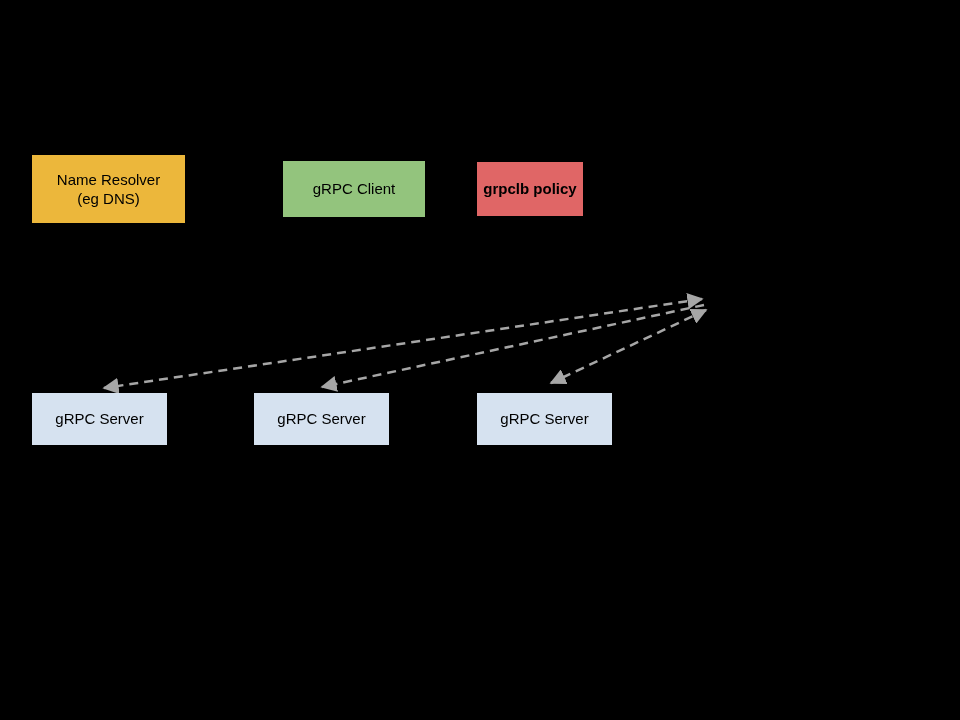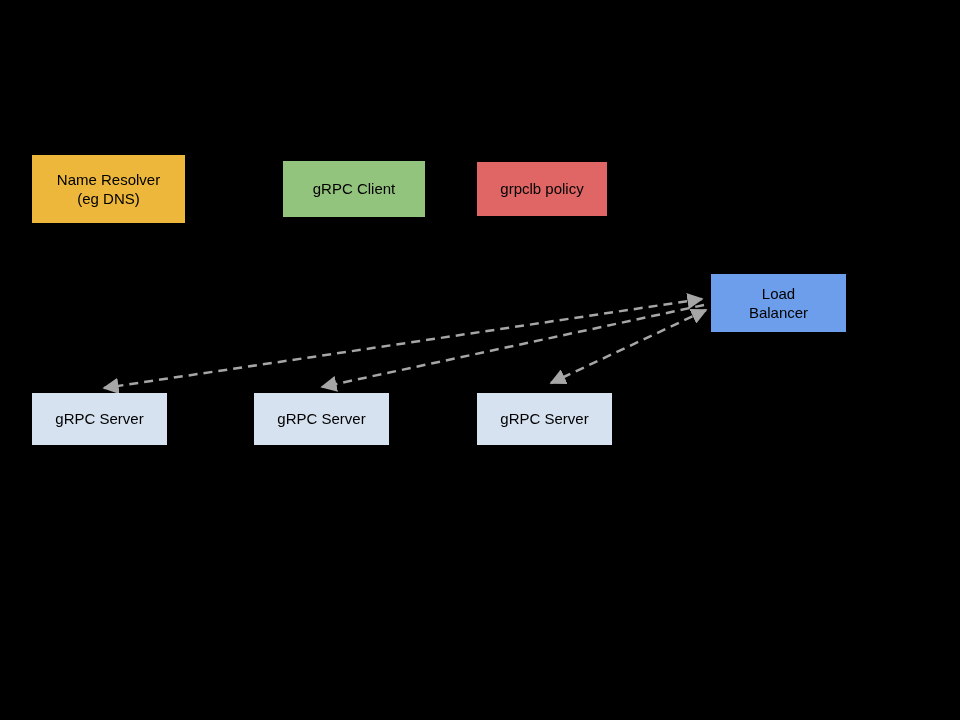--- a/index.html
+++ b/index.html
@@ -31,21 +31,21 @@
     justify-content: center;
     text-align: center;
     color: #000000;
     font-size: 15px;
     line-height: 1.3;
     white-space: pre-line;
     box-sizing: border-box;
   }
   .node-name-resolver { left: 32px;  top: 155px; width: 153px; height: 68px; }
   .node-grpc-client   { left: 249px; top: 161px; width: 142px; height: 56px; margin-left: 34px; }
-  .node-grpclb-policy { left: 477px; top: 162px; width: 130px; height: 54px; }
+  .node-grpclb-policy { left: 477px; top: 162px; width: 106px; height: 54px; font-weight: bold; }
   .node-load-balancer { left: 711px; top: 274px; width: 135px; height: 58px; }
   .node-server-1      { left: 32px;  top: 393px; width: 135px; height: 52px; }
   .node-server-2      { left: 254px; top: 393px; width: 135px; height: 52px; }
   .node-server-3      { left: 477px; top: 393px; width: 135px; height: 52px; }
 </style>
 </head>
 <body>
 
 <div class="stage">
 
@@ -66,24 +66,20 @@
   </div>
 
   <div class="node node-grpc-client" style="background-color: rgb(147, 196, 125);">
     <span>gRPC Client</span>
   </div>
 
   <div class="node node-grpclb-policy" style="background-color: rgb(224, 102, 102);">
     <span>grpclb policy</span>
   </div>
 
-  <div class="node node-load-balancer" style="background-color: rgb(109, 158, 235);">
-    <span>Load
-Balancer</span>
-  </div>
 
   <div class="node node-server-1" style="background-color: rgb(214, 226, 240);">
     <span>gRPC Server</span>
   </div>
 
   <div class="node node-server-2" style="background-color: rgb(214, 226, 240);">
     <span>gRPC Server</span>
   </div>
 
   <div class="node node-server-3" style="background-color: rgb(214, 226, 240);">

